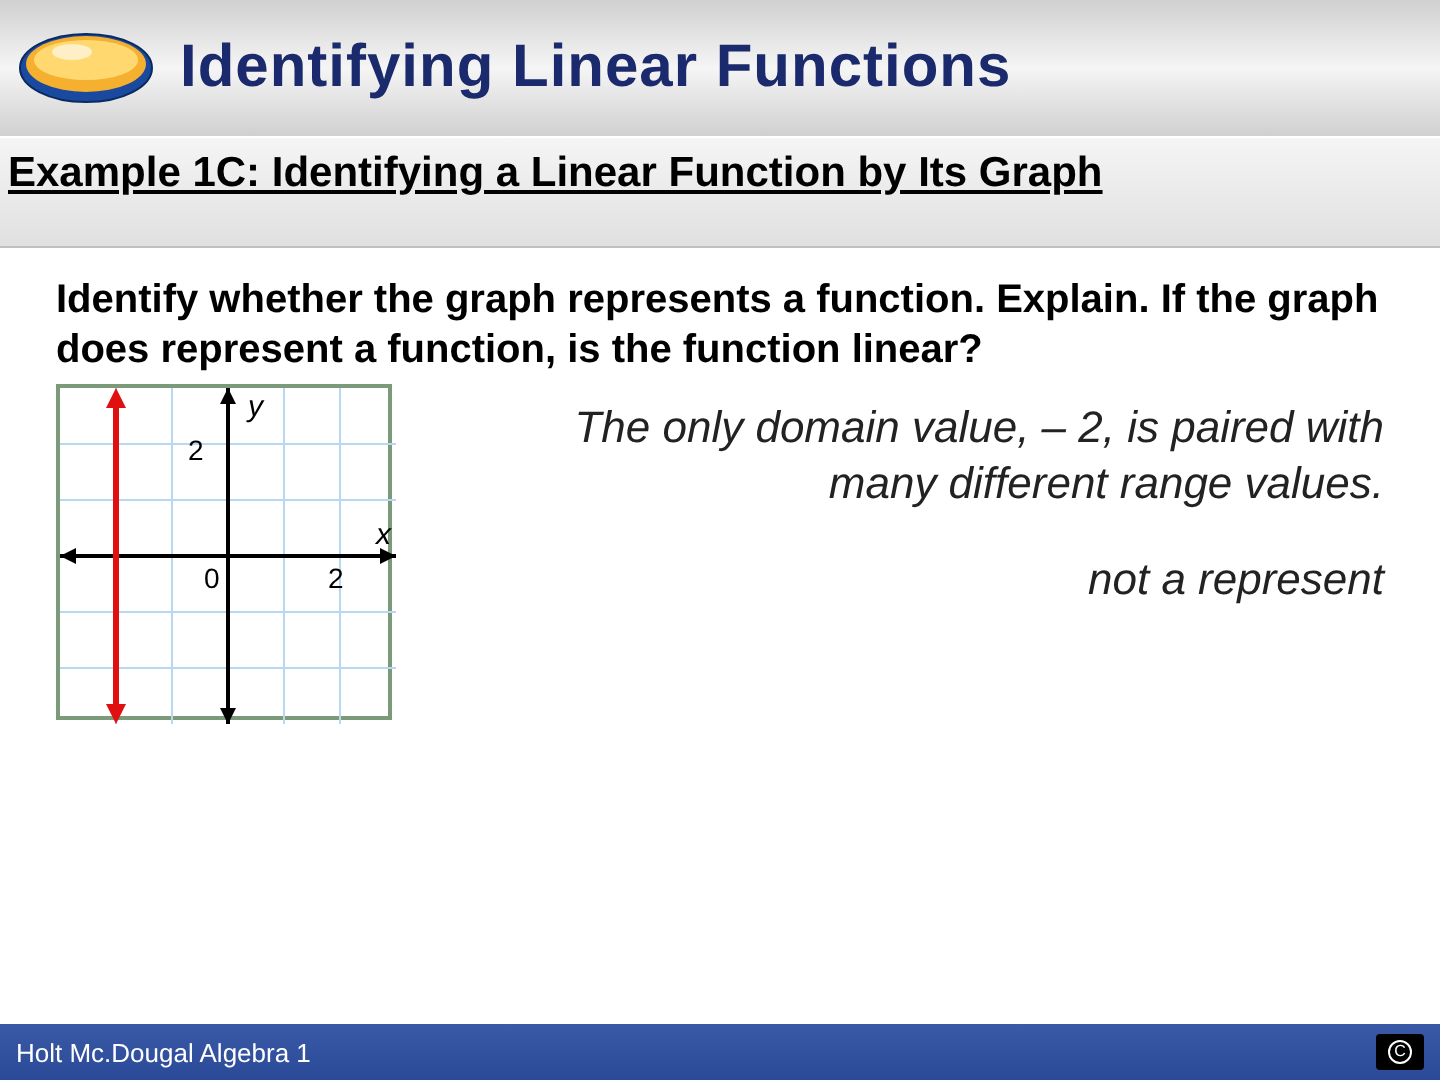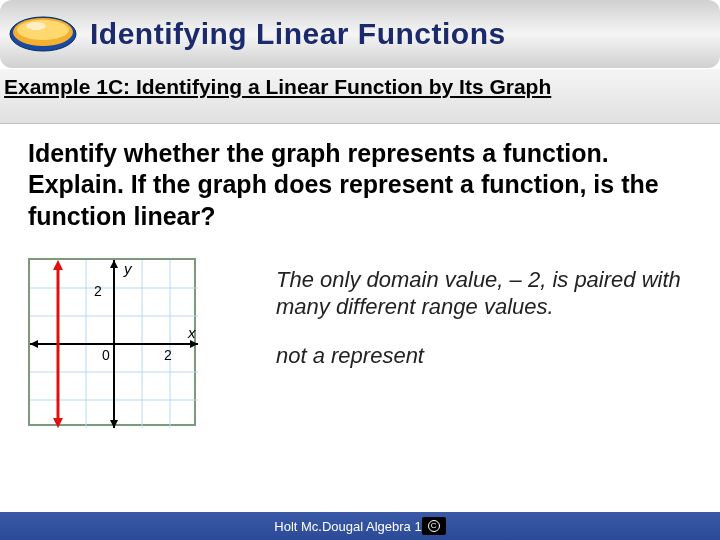--- a/index.html
+++ b/index.html
@@ -11,21 +11,20 @@
     position: relative;
     overflow: hidden;
   }
   .header-band {
     width: 100%;
     height: 68px;
     background: linear-gradient(to bottom, #d0d0d0 0%, #f5f5f5 50%, #d0d0d0 100%);
     display: flex;
     align-items: center;
     position: relative;
-    border-radius: 12px;
   }
   .lozenge {
     width: 70px;
     height: 40px;
     margin-left: 8px;
     margin-right: 12px;
     position: relative;
   }
   .lozenge svg { width: 100%; height: 100%; }
   .header-title {
@@ -44,42 +43,43 @@
   }
   .subhead-text {
     font-size: 21px;
     font-weight: bold;
     color: #000;
   }
   .content {
     padding: 14px 28px 0 28px;
   }
   .prompt {
-    font-size: 25px;
+    font-size: 20px;
     font-weight: bold;
     color: #000;
     line-height: 1.25;
-    margin-bottom: 26px;
+    margin-bottom: 4px;
   }
   .body-row {
     display: flex;
     gap: 80px;
     align-items: flex-start;
   }
   .graph-box {
     width: 168px;
     height: 168px;
     border: 2px solid #7a9a7a;
     background: #fff;
     position: relative;
     flex-shrink: 0;
   }
   .expl {
     flex: 1;
     padding-top: 8px;
+    text-align: right;
   }
   .expl-italic {
     font-style: italic;
     font-size: 22px;
     color: #222;
     line-height: 1.25;
     margin-bottom: 22px;
   }
   .expl-not {
     font-style: italic;
@@ -88,21 +88,21 @@
   }
   .footer {
     position: absolute;
     bottom: 0;
     left: 0;
     width: 100%;
     height: 28px;
     background: linear-gradient(to bottom, #3a5aa8 0%, #2a4a98 100%);
     display: flex;
     align-items: center;
-    justify-content: center;
+    justify-content: space-between;
     padding: 0 8px;
   }
   .footer-left {
     color: #fff;
     font-size: 13px;
   }
   .footer-right {
     background: #000;
     color: #fff;
     font-size: 9px;

